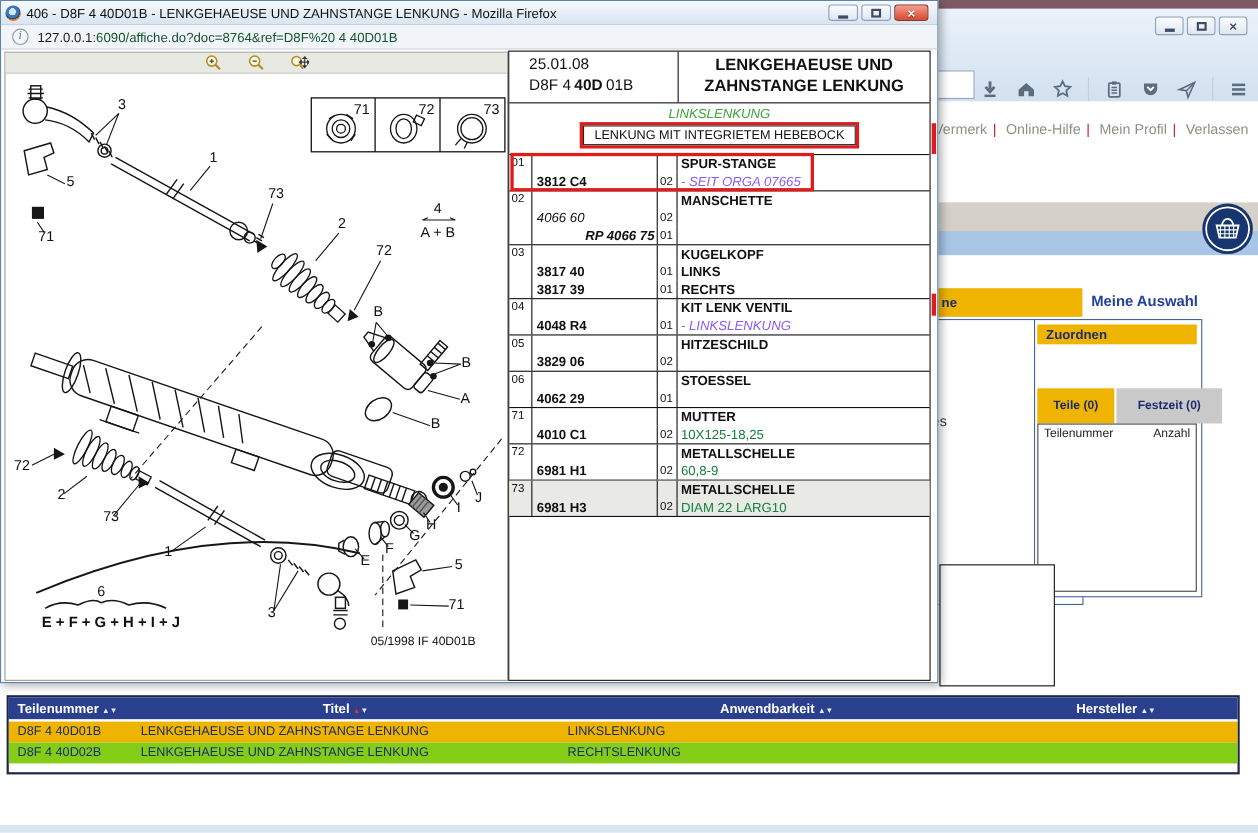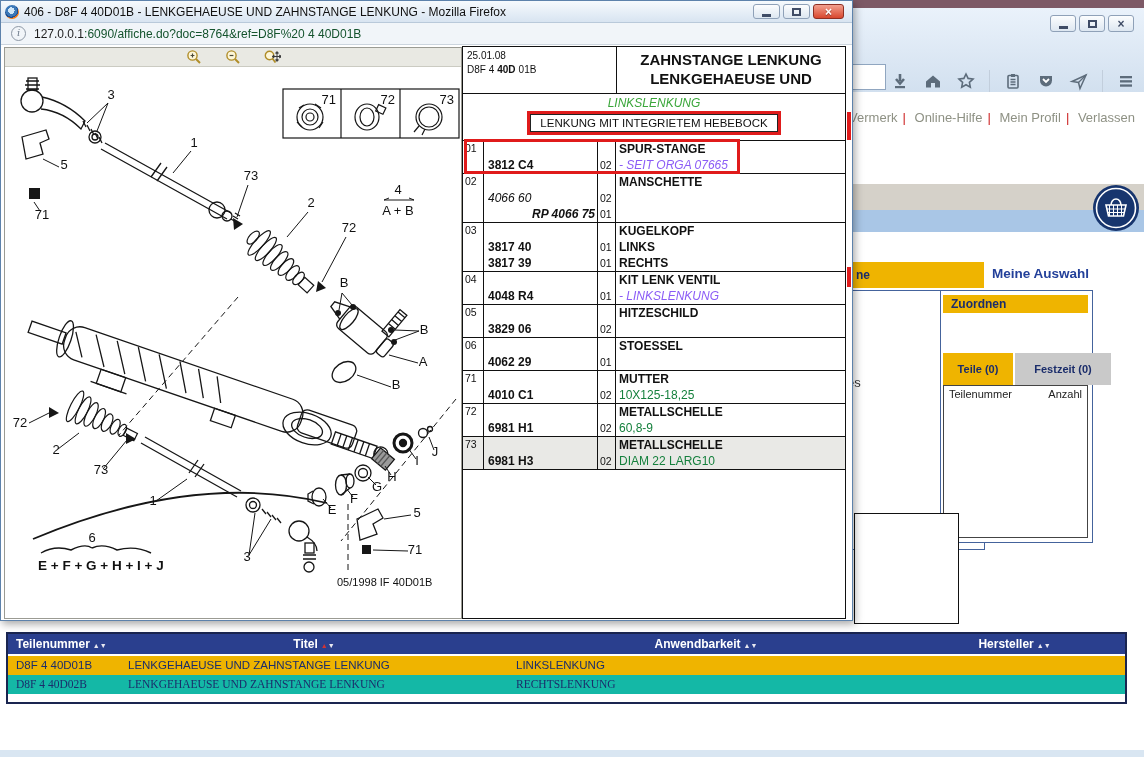--- a/index.html
+++ b/index.html
@@ -42,21 +42,21 @@
   #results{left:6px;top:632px;width:1117px;border:2px solid #1a2550;background:#fff;}
   .rhead{display:grid;grid-template-columns:112px 388px 396px 1fr;background:#2a3f8e;height:20px;line-height:20px;color:#fff;font-weight:bold;font-size:12px;}
   .rhead .hcell{text-align:center;white-space:nowrap;}
   .rhead .hcell:first-child{text-align:left;padding-left:8px;}
   .arr{font-size:7px;color:#e8e8f0;letter-spacing:0px;margin-left:3px;}
   .arr .red{color:#d23333;}
   .rgap{height:2px;background:#fff;}
   .brow{display:grid;grid-template-columns:112px 388px 396px 1fr;height:19px;line-height:19px;font-size:11.5px;color:#1b2d6b;background:#fff;}
   .brow>div{padding-left:8px;overflow:hidden;white-space:nowrap;}
   .brow.sel{background:#efb400;}
-  .brow.alt{background:#14b8a6;font-family:Liberation Serif, serif;}
+  .brow.alt{background:#84cc16;}
   #results .filler{height:8px;}
   #bottom-strip{left:0;top:750px;width:1144px;height:7px;background:#d9e6f2;}
   
   #fg{left:0;top:0;width:853px;height:621px;background:#fff;border:1px solid #5d82ab;box-shadow:2px 3px 8px rgba(0,0,0,.35);box-sizing:border-box;}
   #fg-titlebar{position:absolute;left:0;top:0;width:100%;height:22px;background:linear-gradient(#f6fafd,#d8e4f1);border-bottom:1px solid #b9c9da;display:flex;align-items:center;box-sizing:border-box;}
   #fx-logo{width:14px;height:14px;border-radius:50%;margin:0 5px 0 4px;flex:0 0 auto;background:radial-gradient(circle at 45% 40%, #cfe6f8 0 28%, #3b78b8 29% 52%, #1c4d8f 53% 62%, #f07a1a 63% 78%, #e85d04 79%);}
   #fg-title{font-size:12px;color:#101010;white-space:nowrap;}
   #fg-winbtns{right:8px;top:3px;}
   .winbtn.sm{width:27px;height:15px;}
   .winbtn.close{background:linear-gradient(#f3a08e,#d8472e);border-color:#8e2f23;width:31px;}
@@ -66,21 +66,21 @@
   #info-icon::after{content:"i";}
   #url-host{color:#1c1c1c;}
   #url-rest{color:#14532d;}
   
   #diagram{left:3px;top:46px;width:458px;height:572px;border:1px solid #9b9b93;box-sizing:border-box;background:#fff;}
   #mag-strip{height:18px;background:#e9e9e3;border-bottom:1px solid #cbcbc2;display:flex;align-items:center;justify-content:center;gap:22px;}
   .mag{width:17px;height:17px;}
   
   #parts{left:461px;top:45px;width:384px;height:573px;border:1px solid #111;box-sizing:border-box;background:#fff;font-size:12px;color:#111;}
   #parts-header{display:grid;grid-template-columns:153px 1fr;height:46px;border-bottom:1px solid #111;}
-  #ph-left{padding:3px 0 0 4px;font-size:10px;}
+  #ph-left{padding:3px 0 0 18px;font-size:14px;}
   #ph-left .ref-line{margin-top:3px;white-space:nowrap;}
   #ph-left .ref-line span{margin-right:3px;}
   #ph-right{border-left:1px solid #111;text-align:center;font-weight:bold;font-size:15px;padding-top:3px;line-height:19px;}
   #variant-area{height:46px;border-bottom:1px solid #111;text-align:center;}
   #variant-label{color:#3aa63a;font-style:italic;font-size:12px;padding-top:2px;}
   #boxed-note-outer{display:inline-block;border:3px solid #e01b1b;margin-top:1px;}
   #boxed-note-inner{display:inline-block;border:1px solid #222;padding:2px 9px;font-size:11.5px;background:#fff;}
   .prow{display:flex;border-bottom:1px solid #111;position:relative;}
   .prow.shaded{background:#e9e9e6;}
   .pref{width:21px;border-right:1px solid #111;font-size:10.5px;padding:1px 0 0 2px;box-sizing:border-box;flex:0 0 auto;}
@@ -438,22 +438,22 @@
 
   <div class="abs" id="parts">
     <div id="parts-header">
       <div id="ph-left">
         <div>25.01.08</div>
         <div class="ref-line">
           <span>D8F 4</span><span class="bold">40D</span><span>01B</span>
         </div>
       </div>
       <div id="ph-right">
+        <div>LENKGEHAEUSE UND</div>
         <div>ZAHNSTANGE LENKUNG</div>
-        <div>LENKGEHAEUSE UND</div>
       </div>
     </div>
     <div id="variant-area">
       <div id="variant-label">LINKSLENKUNG</div>
       <span id="boxed-note-outer"><span id="boxed-note-inner">LENKUNG MIT INTEGRIETEM HEBEBOCK</span></span>
     </div>
     <div id="parts-rows">
         <div class="prow">
           <div class="pref">01</div>
           <div class="plines">

